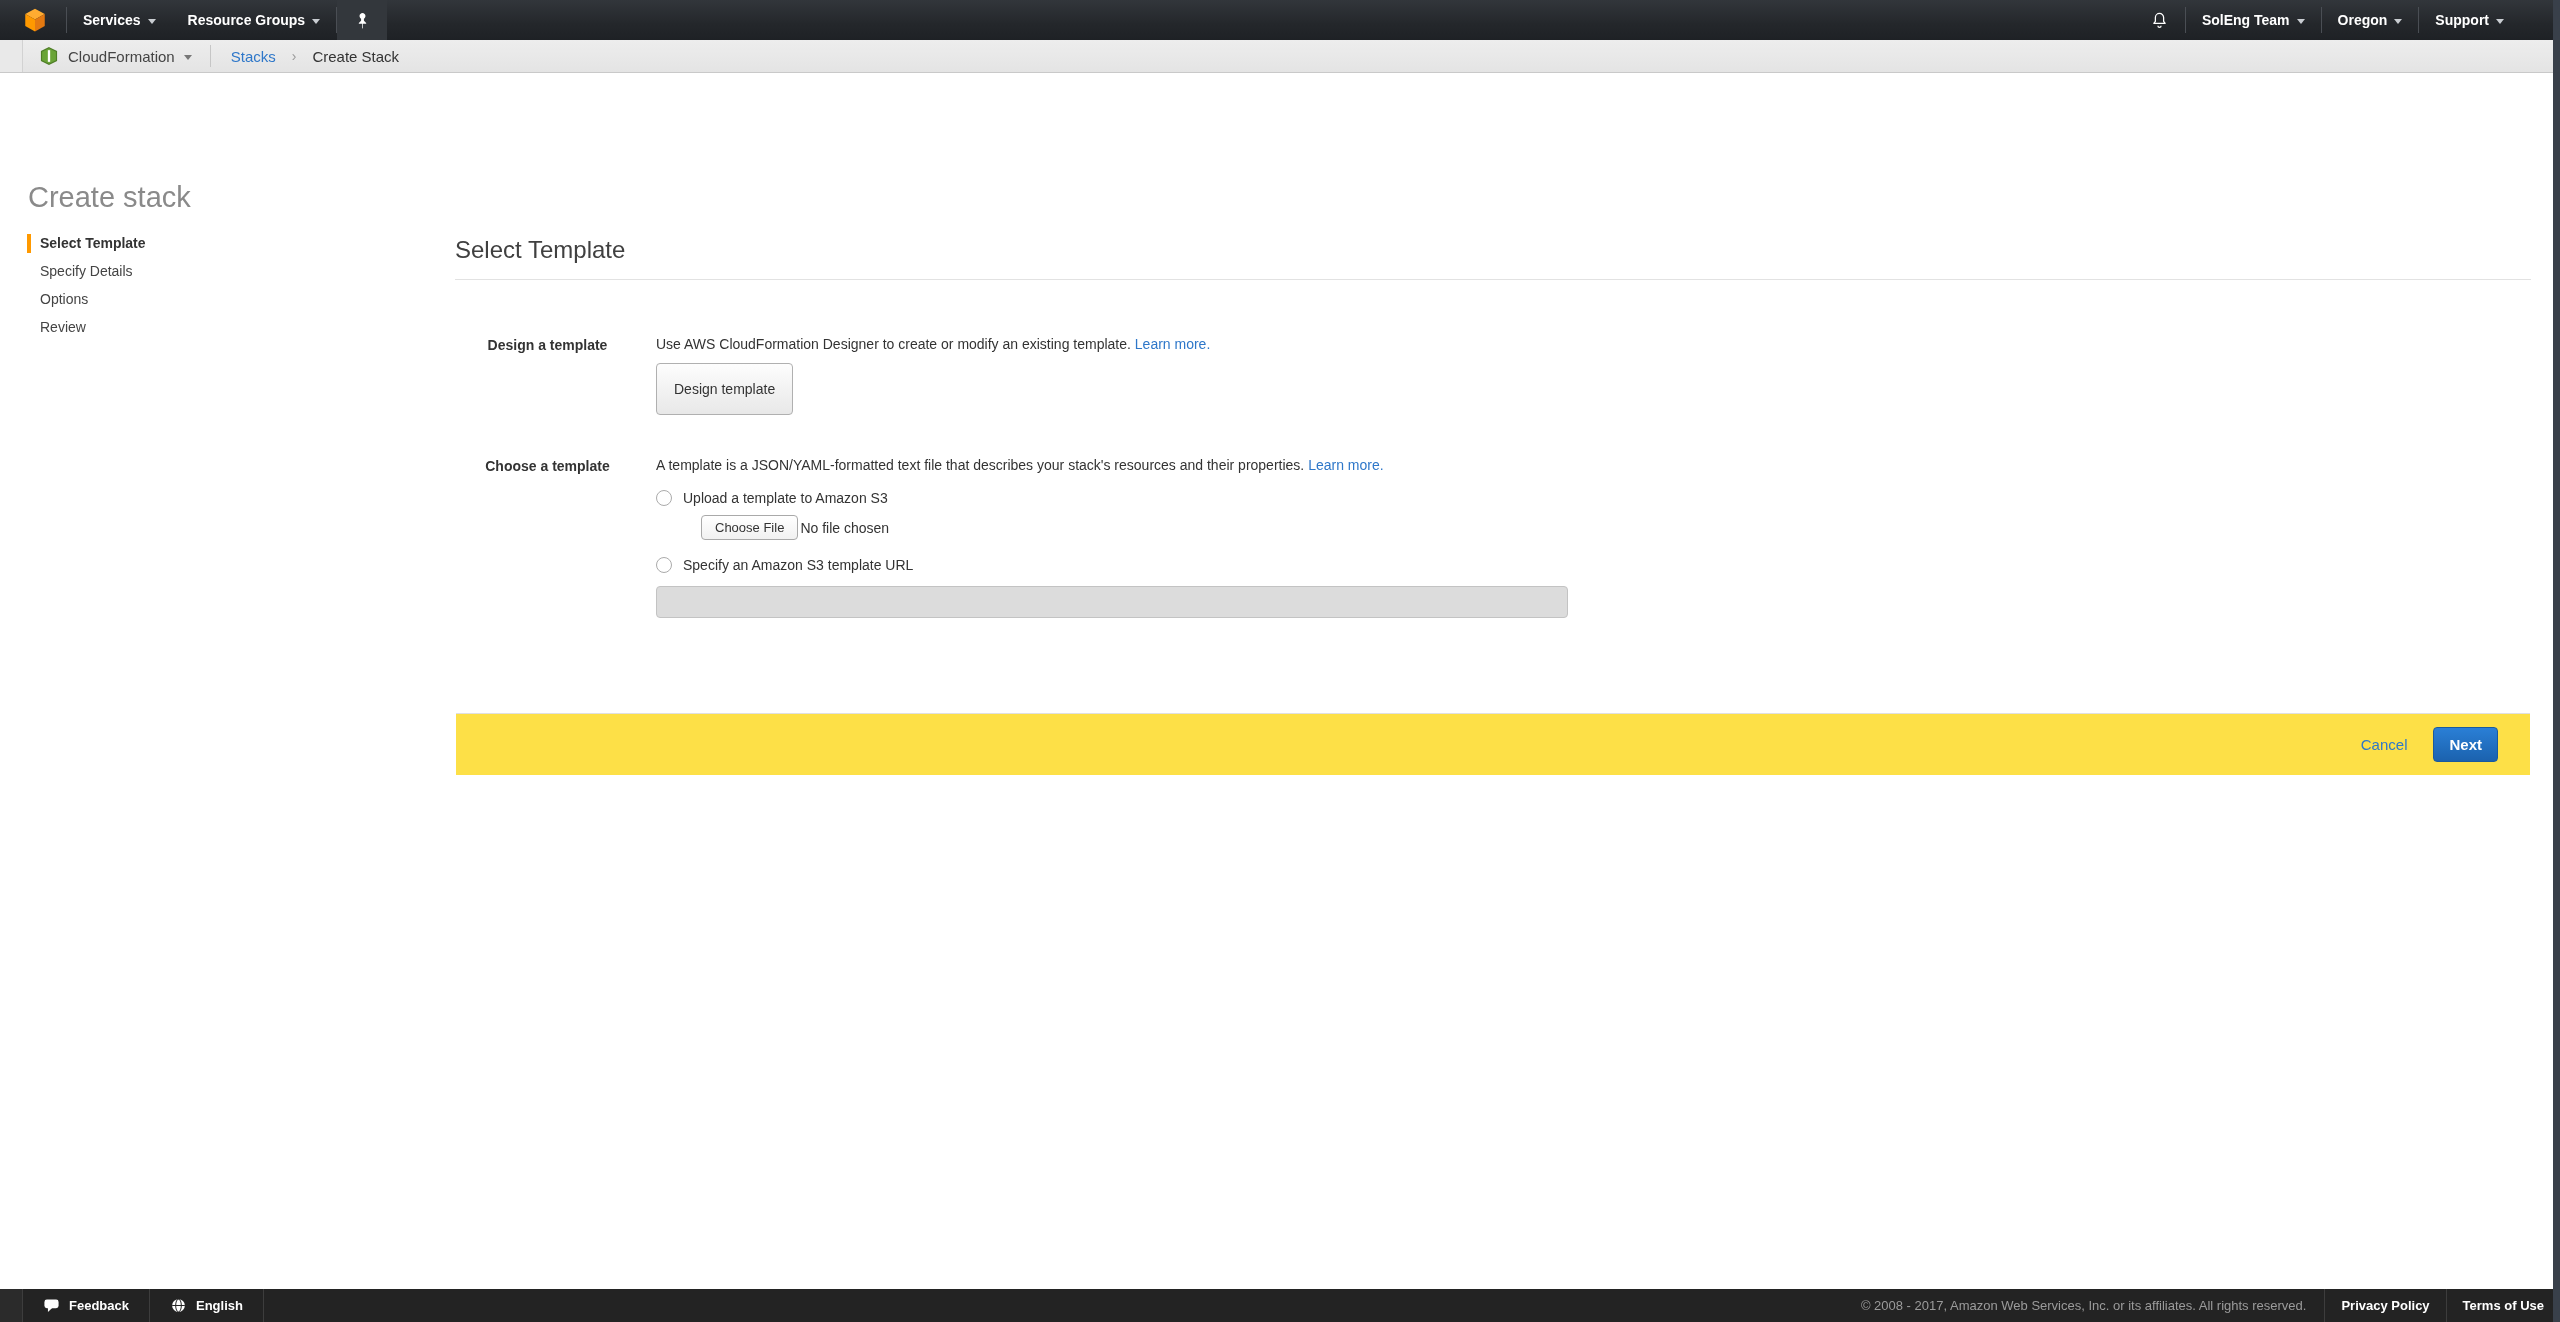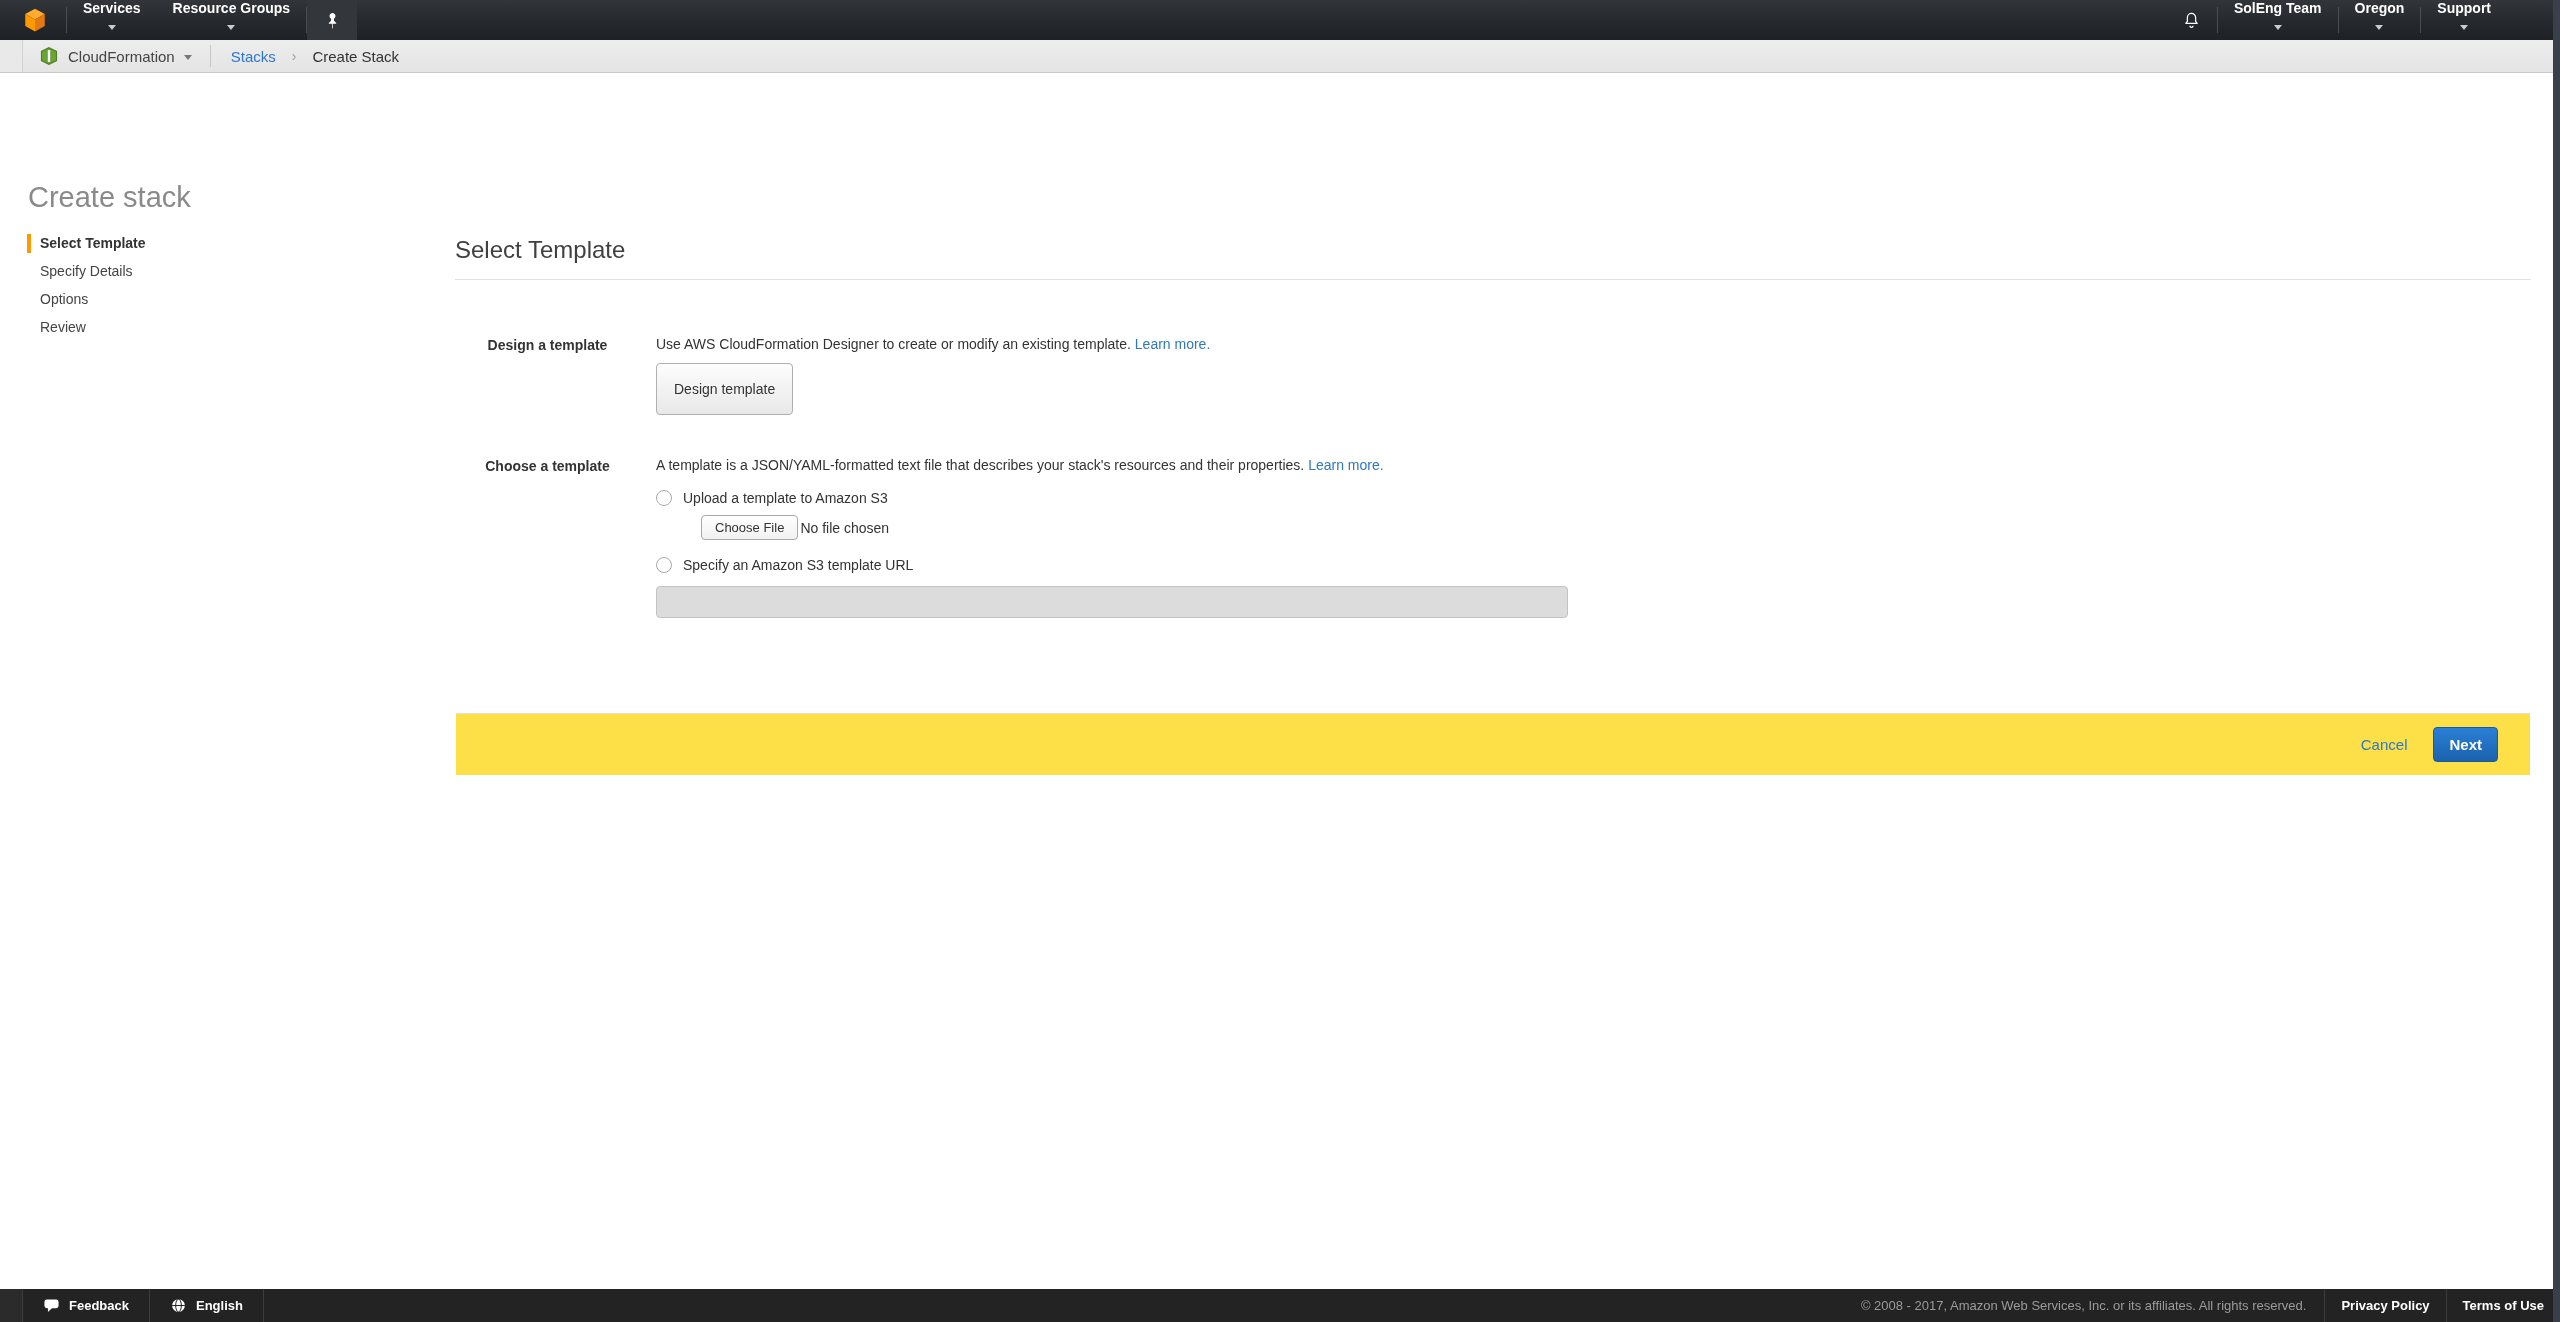--- a/index.html
+++ b/index.html
@@ -9,22 +9,22 @@
     font-size:14px; color:#333; background:#fff; position:relative;
   }
 
   
   .topnav {
     position:absolute; top:0; left:0; width:2560px; height:40px;
     background:linear-gradient(180deg,#32363b 0%,#24272b 60%,#1e2125 100%);
     display:flex; align-items:center; color:#fff;
   }
   .topnav-left { display:flex; align-items:center; height:100%; }
-  .topnav-right { margin-left:auto; display:flex; align-items:center; height:100%; padding-right:53px; }
-  .nav-item { display:flex; align-items:center; gap:7px; padding:0 16px; height:100%; font-weight:bold; font-size:14px; cursor:pointer;flex-direction:column; }
+  .topnav-right { margin-left:auto; display:flex; align-items:center; height:100%; padding-right:40px; }
+  .nav-item { display:flex; align-items:center; gap:7px; padding:0 16px; height:100%; font-weight:bold; font-size:14px; cursor:pointer; }
   .nav-divider { width:1px; height:26px; background:#4a4e54; }
   .aws-logo { padding:0 18px 0 22px; display:flex; align-items:center; height:100%; cursor:pointer; }
   .pin-btn { width:50px; height:100%; display:flex; align-items:center; justify-content:center; background:#33373c; cursor:pointer; }
   .caret { width:0; height:0; border-left:4px solid transparent; border-right:4px solid transparent; border-top:5px solid #c9cdd2; margin-top:2px; }
   .bell-btn { padding:0 16px; height:100%; display:flex; align-items:center; cursor:pointer; }
 
   
   .crumbbar {
     position:absolute; top:40px; left:0; width:2560px; height:33px;
     background:linear-gradient(180deg,#ededed,#e4e4e4);

